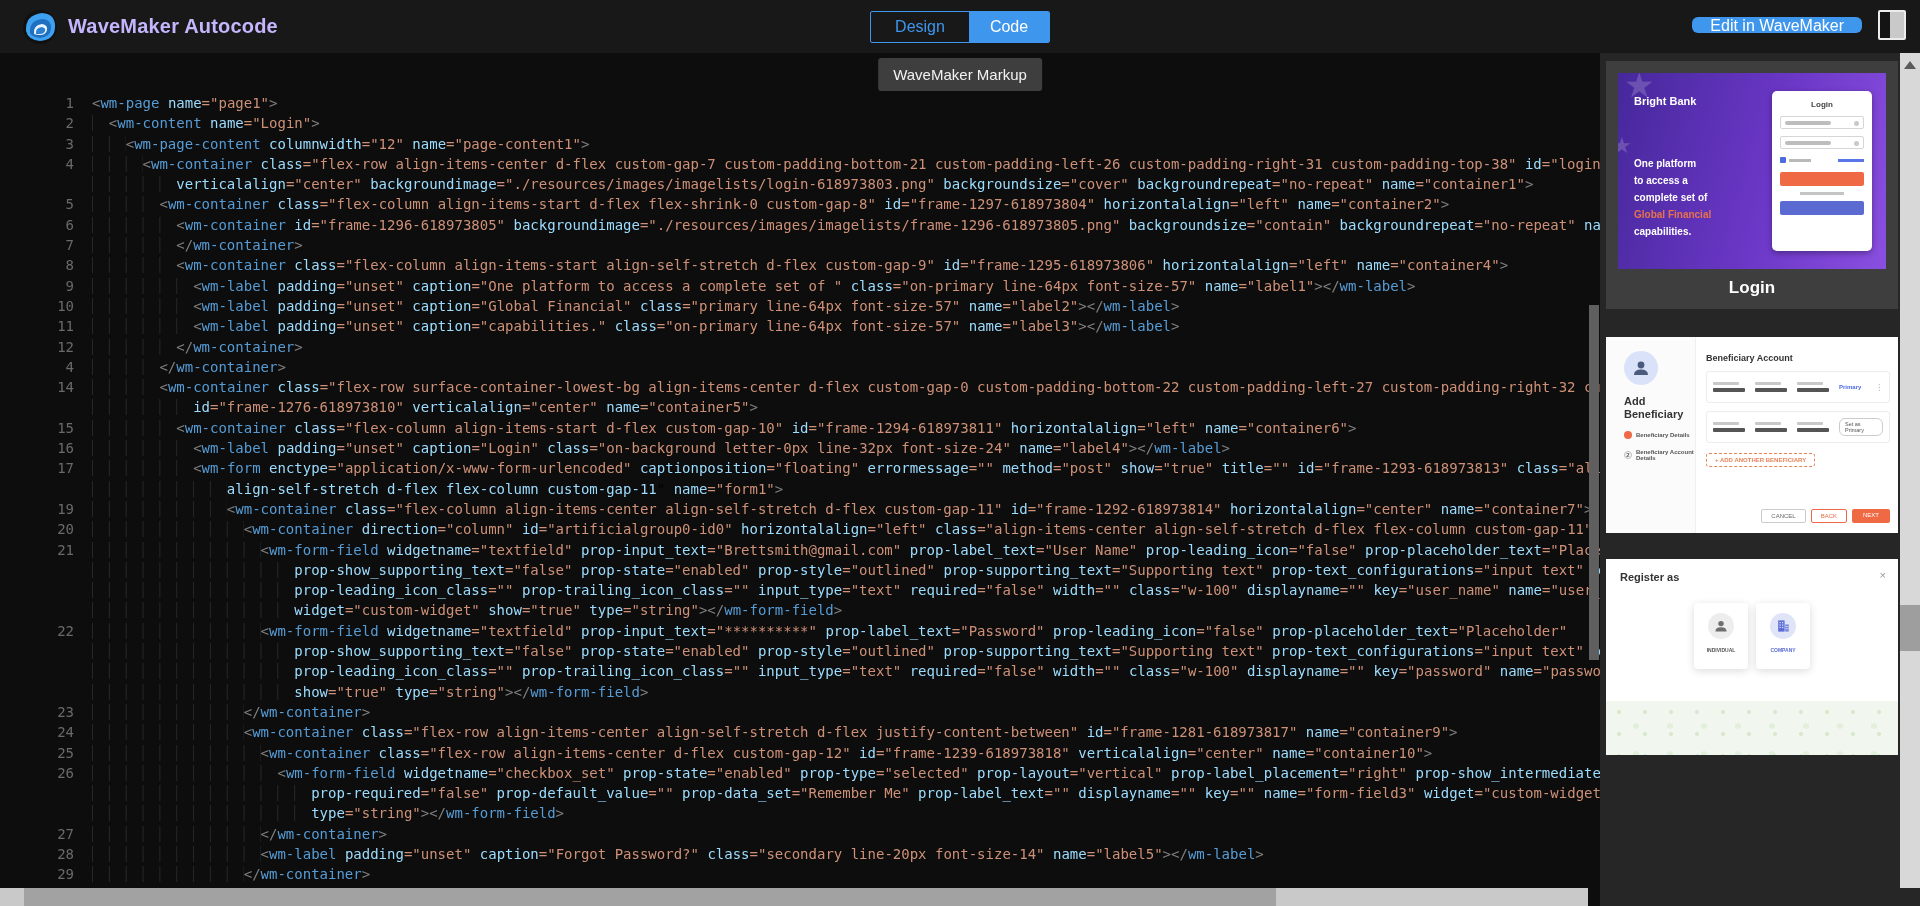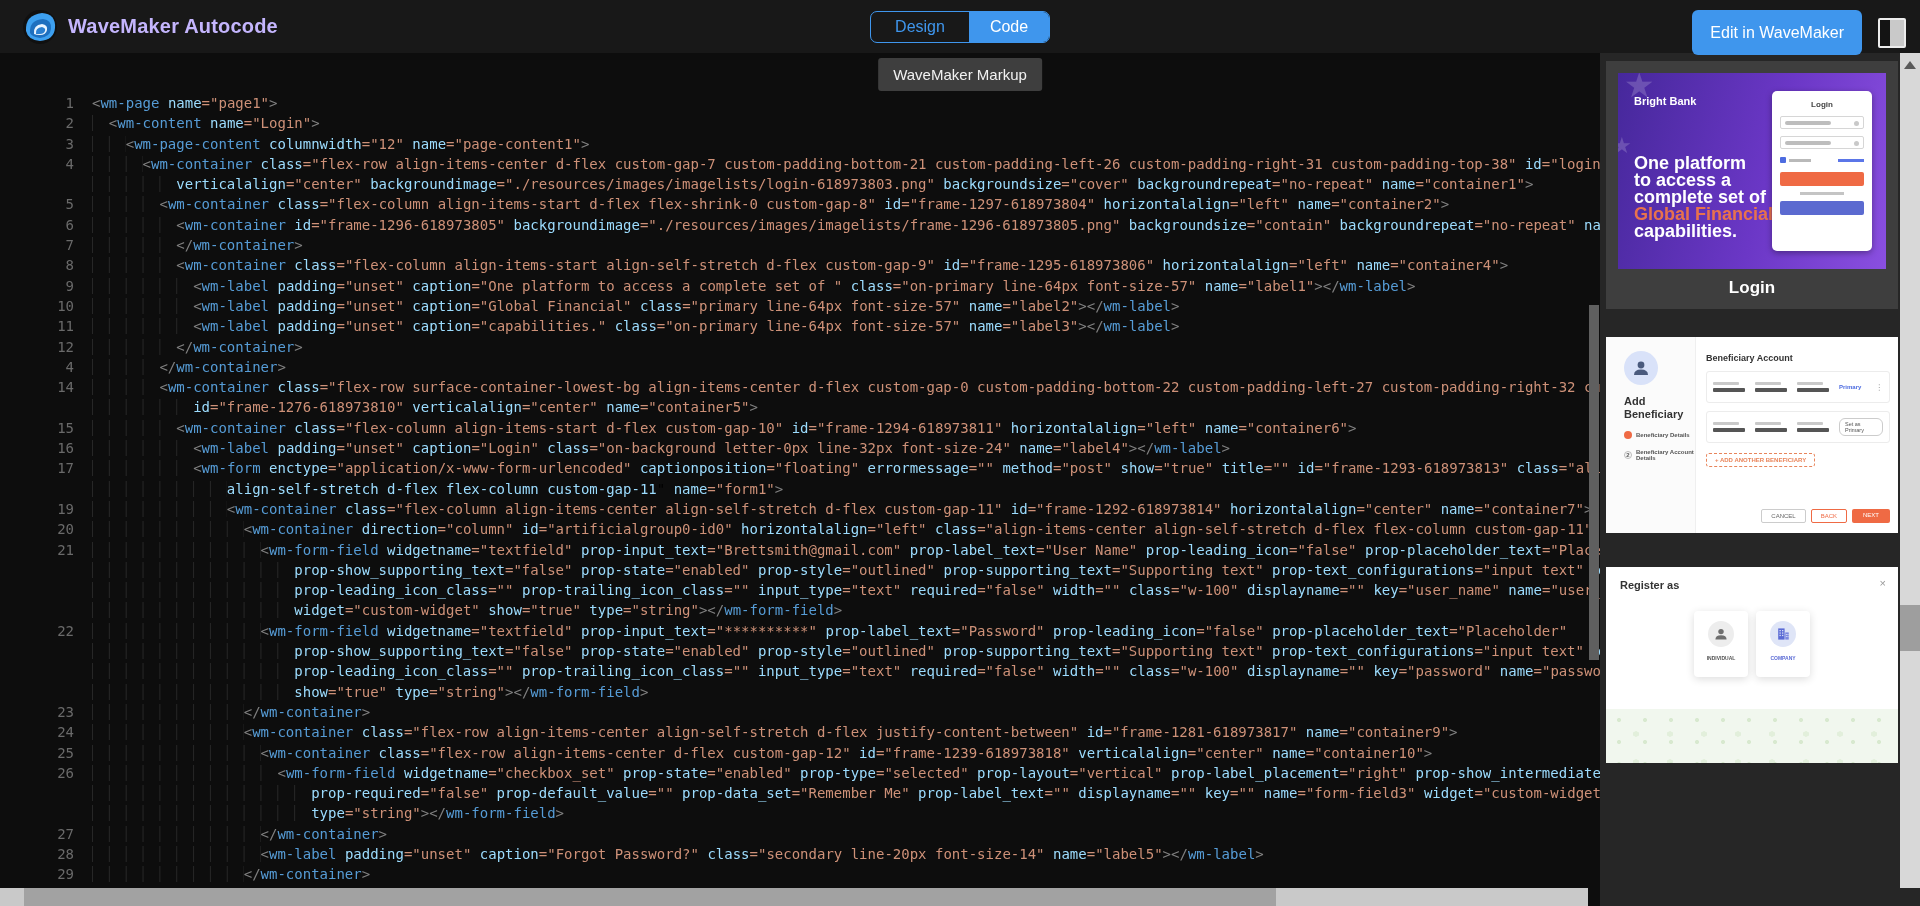--- a/index.html
+++ b/index.html
@@ -7,28 +7,28 @@
               font-family:"Liberation Sans", sans-serif; }
 
   
   .header { position:absolute; left:0; top:0; width:1920px; height:53px; background:#181818;
             display:flex; align-items:center; z-index:30; }
   .brand { display:flex; align-items:center; gap:10px; padding-left:22px; }
   .logo { width:36px; height:36px; }
   .app-title { color:#c4b5fd; font-size:20px; font-weight:bold; letter-spacing:.2px; }
 
   .mode-toggle { position:absolute; left:50%; top:11px; transform:translateX(-50%);
-                 display:flex; height:32px; border:1px solid #3f96ed; border-radius:7px; overflow:hidden;justify-content:flex-end; }
+                 display:flex; height:32px; border:1px solid #3f96ed; border-radius:2px; overflow:hidden;justify-content:flex-end; }
   .btn-design { width:98px; background:transparent; color:#3f96ed; font-size:16px; border:none; cursor:pointer;
                 font-family:"Liberation Sans",sans-serif; }
   .btn-code   { width:80px; background:#3f96ed; color:#ffffff; font-size:16px; border:none; cursor:pointer;
                 font-family:"Liberation Sans",sans-serif; }
 
   .header-right { position:absolute; right:14px; top:10px; display:flex; align-items:center; gap:16px; }
-  .btn-edit { height:45px; padding:0 18px; background:#3f96ed; color:#fff; font-size:16px; border:none;
+  .btn-edit { height:16px; padding:0 18px; background:#3f96ed; color:#fff; font-size:16px; border:none;
               border-radius:6px; cursor:pointer; font-family:"Liberation Sans",sans-serif; }
   .panel-icon { width:28px; height:30px; border:2px solid #ececec; border-radius:2px; display:flex; cursor:pointer; }
   .panel-icon .pl { width:40%; background:#141414; }
   .panel-icon .pr { width:60%; background:#c9c9c9; }
 
   
   .tooltip { position:absolute; left:50%; transform:translateX(-50%); top:58px; z-index:40;
              background:#3e3e3e; color:#f2f2f2; font-size:15px; padding:8px 15px; border-radius:3px; }
 
   
@@ -58,21 +58,21 @@
 
   .sb-item1 { background:#3e3e3e; padding:12px 12px 2px; }
   .sb-caption { text-align:center; color:#ffffff; font-size:17px; font-weight:600; height:38px; line-height:38px; }
 
   
   .thumb1 { position:relative; height:196px; overflow:hidden;
             background:linear-gradient(105deg,#46289b 0%,#6b37c6 55%,#8a4fe0 100%); }
   .t1-star { position:absolute; color:#ffffff; opacity:.18; font-size:34px; }
   .t1-brand { position:absolute; left:16px; top:22px; color:#fff; font-size:11px; }
   .t1-brand b { font-weight:bold; }
-  .t1-head { position:absolute; left:16px; top:82px; color:#fff; font-size:18px; line-height:17px; font-weight:600; }
+  .t1-head { position:absolute; left:16px; top:82px; color:#fff; font-size:10px; line-height:17px; font-weight:600; }
   .t1-orange { color:#e8724d; }
   .t1-card { position:absolute; right:14px; top:18px; width:100px; height:160px; background:#ffffff; border-radius:5px;
              box-shadow:0 2px 6px rgba(0,0,0,.35); }
   .t1-title { text-align:center; font-size:8px; color:#444; margin-top:9px; font-weight:bold; }
   .t1-input { margin:7px 8px 0; height:13px; border:1px solid #d6d6d6; border-radius:2px; position:relative; }
   .t1-input i { position:absolute; left:4px; top:4px; width:46px; height:4px; background:#bdbdbd; border-radius:2px; }
   .t1-input s { position:absolute; right:4px; top:4px; width:5px; height:5px; background:#c9c9c9; border-radius:50%; }
   .t1-row { margin:8px 8px 0; display:flex; justify-content:space-between; align-items:center; }
   .t1-check { width:6px; height:6px; background:#4d6ce0; border-radius:1px; }
   .t1-bar-g { width:22px; height:3px; background:#b9b9b9; margin-left:3px; }
@@ -102,21 +102,21 @@
   .t2-link { font-size:6px; color:#4d6ce0; margin-left:auto; font-weight:bold; }
   .t2-dots { color:#999; font-size:8px; margin-left:4px; }
   .t2-setbtn { margin-left:auto; font-size:5.5px; color:#555; border:1px solid #ccc; border-radius:6px; padding:2px 5px; }
   .t2-dashed { margin-top:10px; display:inline-block; font-size:6px; color:#e8845a; border:1px dashed #e8845a;
                border-radius:3px; padding:3px 8px; font-weight:bold; }
   .t2-footer { position:absolute; right:8px; top:172px; display:flex; gap:5px; }
   .t2-bcancel { font-size:6px; color:#666; border:1px solid #ccc; border-radius:2px; padding:3px 9px; background:#fff; }
   .t2-bback { font-size:6px; color:#ef6a44; border:1px solid #ef6a44; border-radius:2px; padding:3px 9px; background:#fff; }
   .t2-bnext { font-size:6px; color:#fff; border:none; border-radius:2px; padding:3px 11px; background:#ef6a44; }
 
-  .sb-item3 { margin-top:34px; padding-bottom:30px; }
+  .sb-item3 { margin-top:26px; padding-bottom:30px; }
   .sb-item2 .sb-caption { margin-bottom:40px; }
   
   .thumb3 { position:relative; height:196px; background:#ffffff; overflow:hidden; }
   .t3-title { position:absolute; left:14px; top:12px; font-size:11px; color:#333; font-weight:bold; }
   .t3-close { position:absolute; right:12px; top:10px; font-size:11px; color:#999; }
   .t3-cards { position:absolute; left:0; right:0; top:44px; display:flex; justify-content:center; gap:8px; }
   .t3-card { width:54px; height:66px; background:#fff; border-radius:4px; box-shadow:0 2px 8px rgba(0,0,0,.14);
              display:flex; flex-direction:column; align-items:center; }
   .t3-circle { width:26px; height:26px; border-radius:50%; margin-top:10px; display:flex; align-items:center; justify-content:center; }
   .t3-c1 { background:#ededed; }

